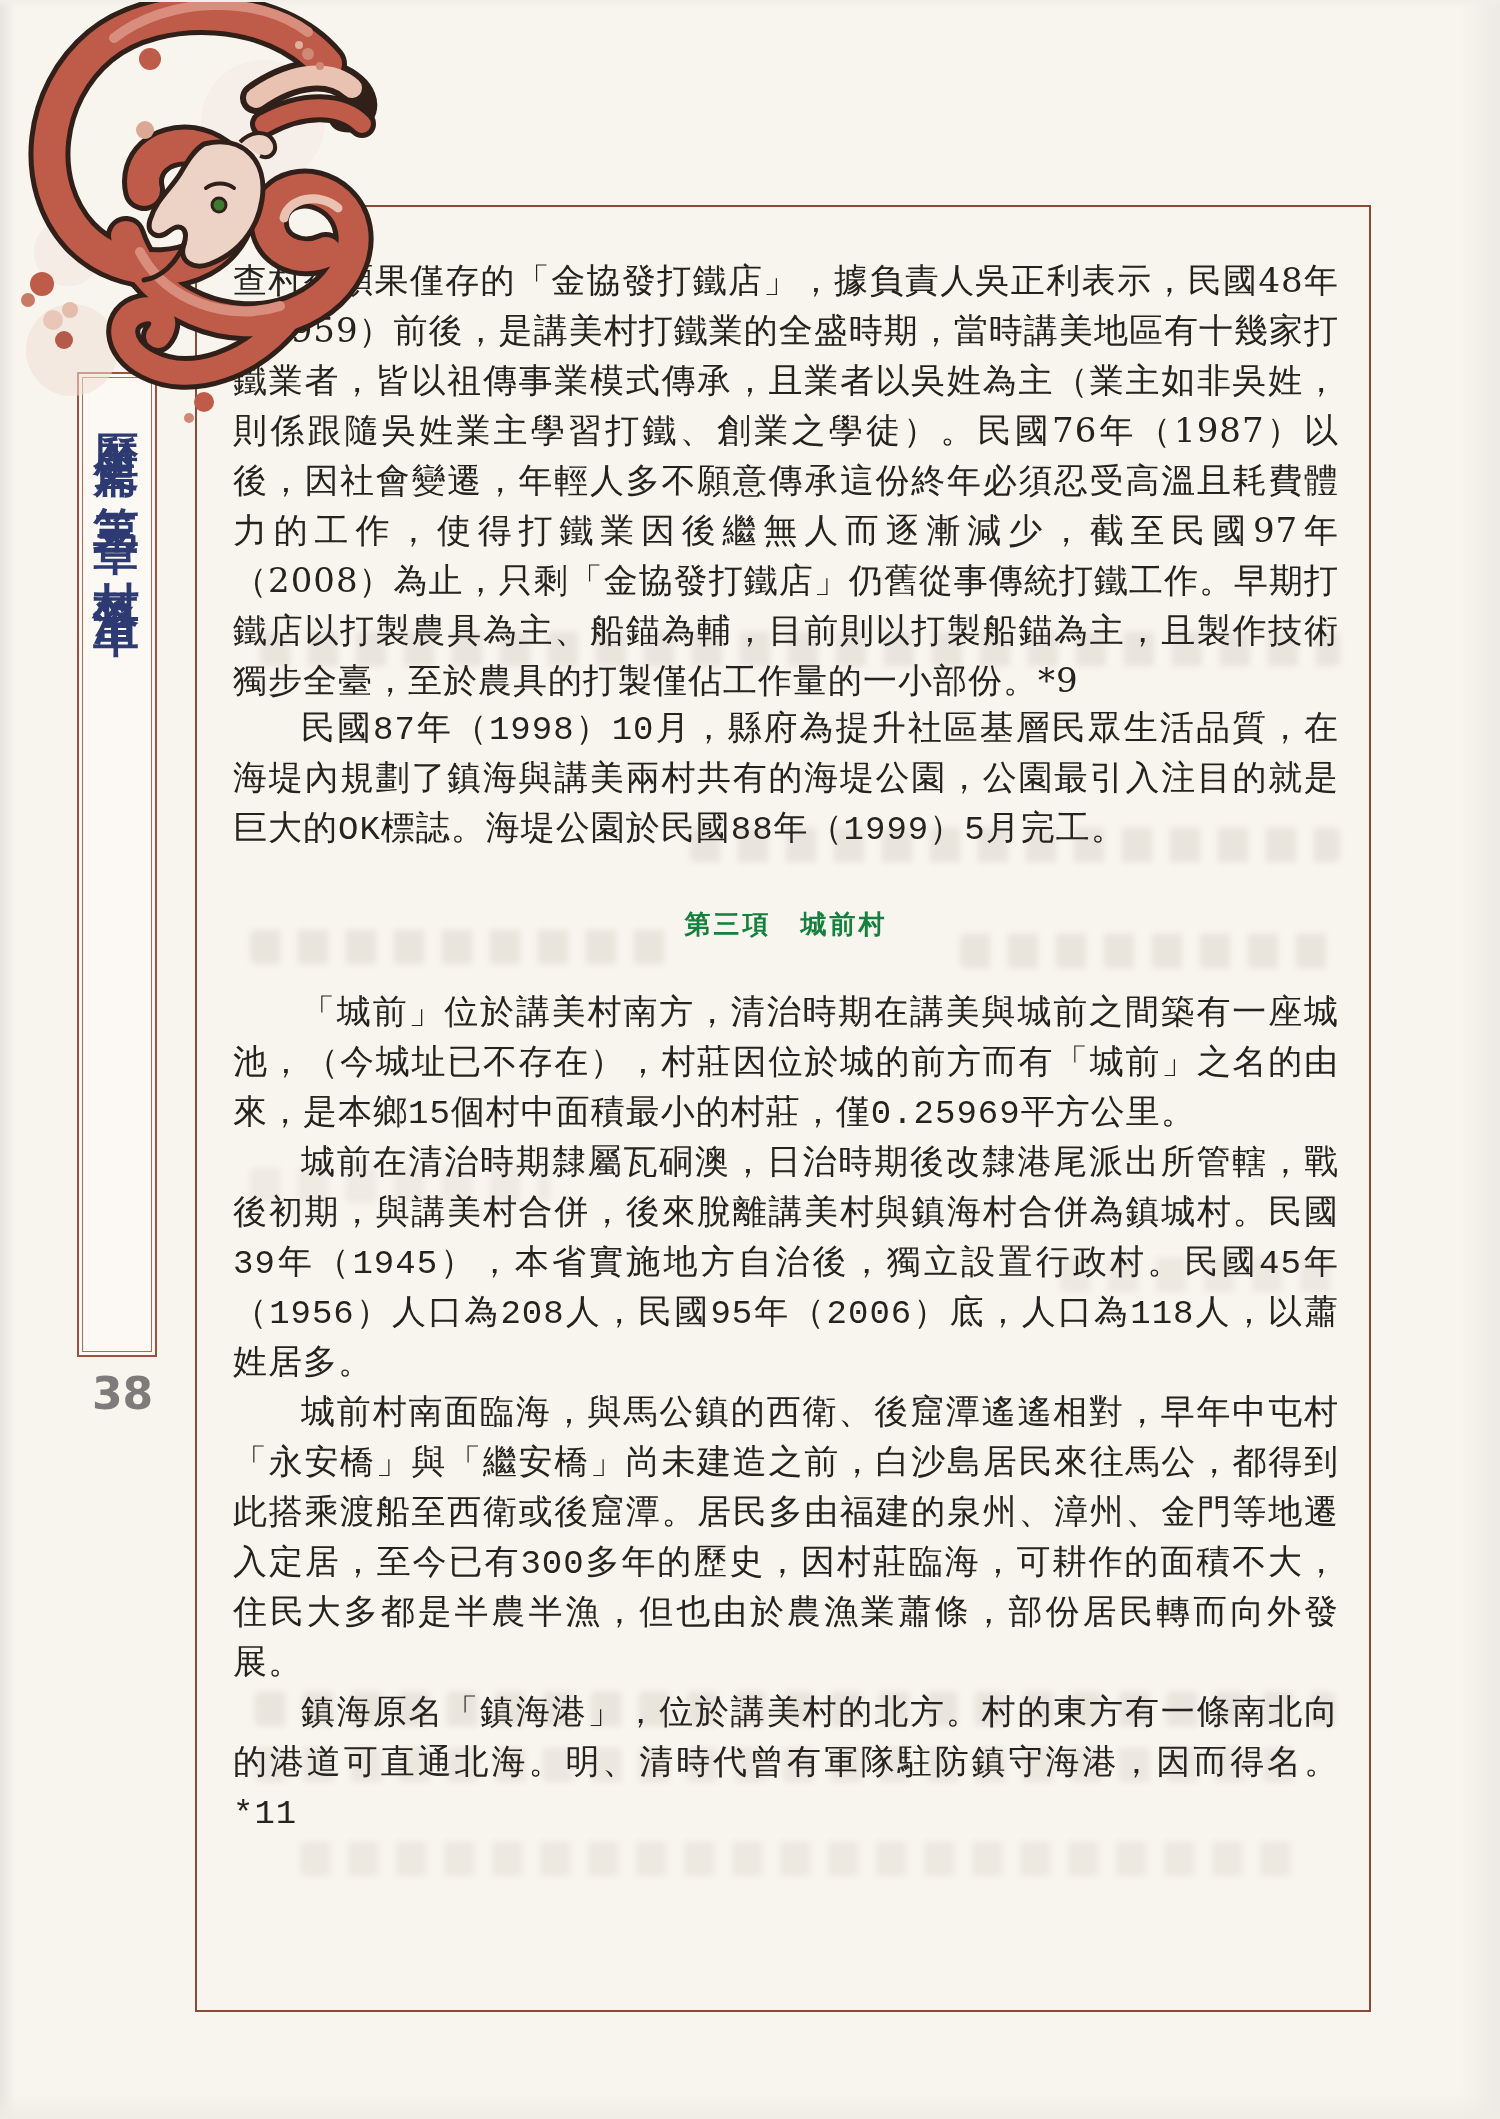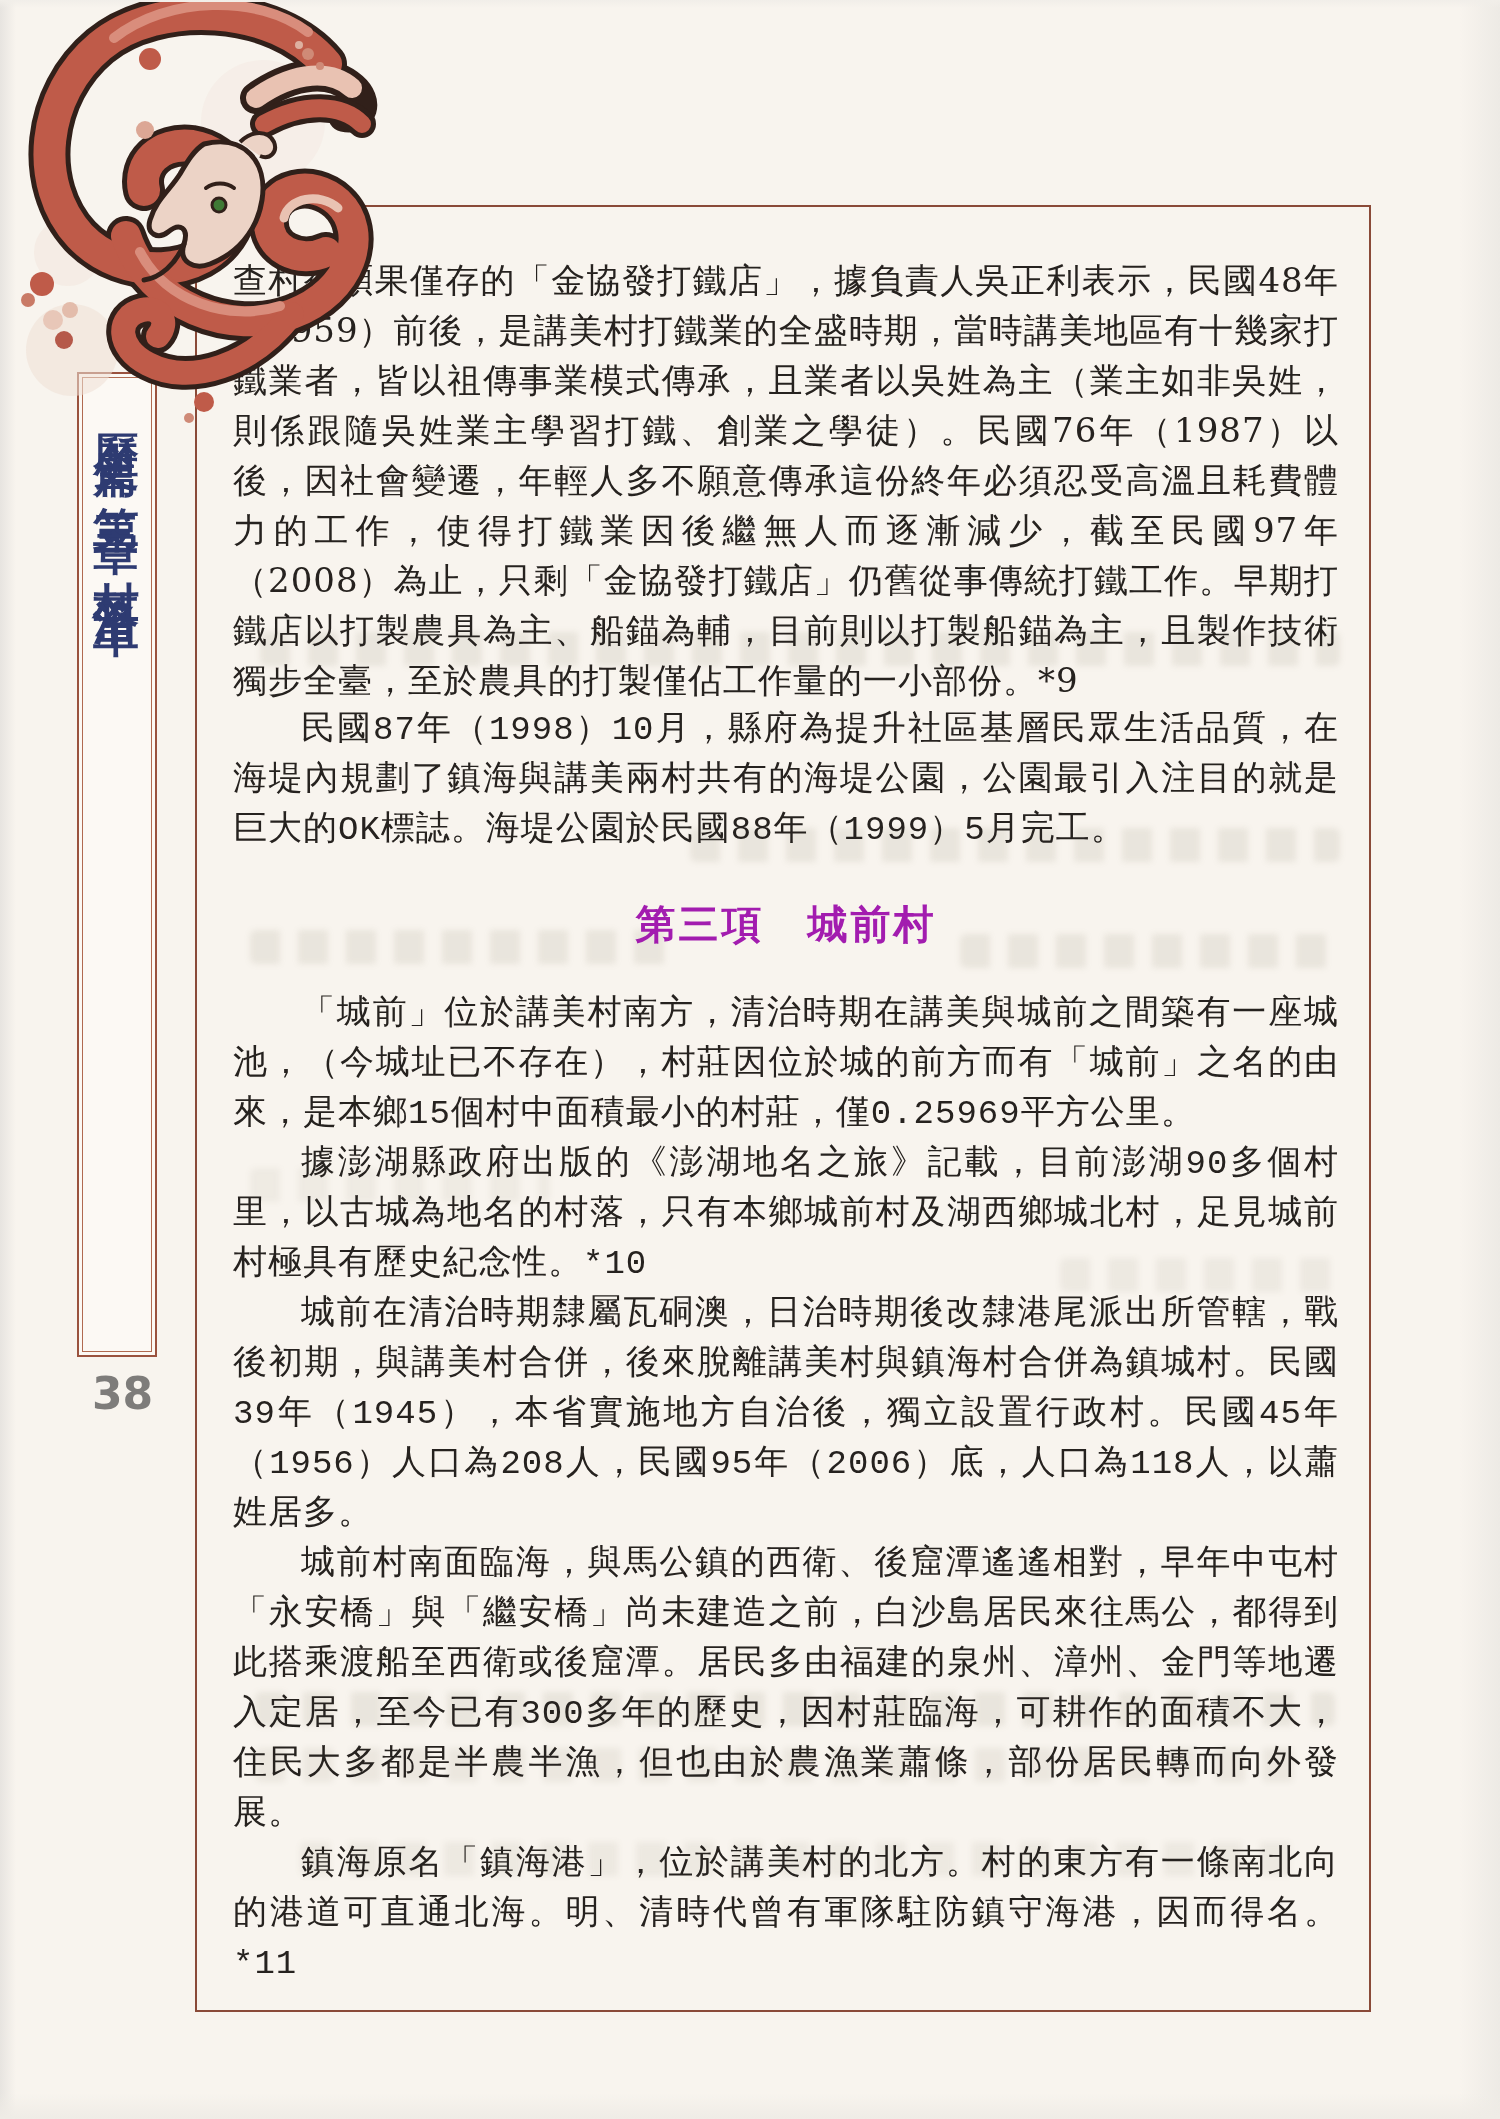--- a/index.html
+++ b/index.html
@@ -26,21 +26,21 @@
   .text-flow{
     position:absolute;left:36px;top:48px;width:1106px;
     color:#26221f;font-size:34px;line-height:50px;letter-spacing:1px;
     text-align:justify;text-justify:inter-ideograph;
   }
   .text-flow p{margin:0;}
   .text-flow p.indent{text-indent:2em;font-family:Liberation Mono, monospace;}
   .text-flow h2{
     margin:44px 0 40px 0;text-align:center;text-indent:0;
     font-family:"DejaVu Sans","Liberation Sans",sans-serif;
-    font-weight:bold;font-size:40px;line-height:50px;letter-spacing:3px;color:#a21caf;
+    font-weight:bold;font-size:26px;line-height:50px;letter-spacing:3px;color:#15803d;
   }
 
   
   .chapter-tab{
     position:absolute;left:77px;top:372px;width:80px;height:985px;
     box-sizing:border-box;border:2px solid #9a523e;background:#fcf9f4;z-index:2;
   }
   .chapter-tab-inner{
     position:absolute;left:3px;top:3px;right:3px;bottom:3px;
     border:1px solid #b06a50;
@@ -87,21 +87,20 @@
 <div class="bleed" style="left:255px;top:1692px;width:1080px;"></div>
 <div class="bleed" style="left:255px;top:1748px;width:1040px;opacity:.45;"></div>
 <div class="bleed" style="left:300px;top:1842px;width:1000px;opacity:.4;"></div>
 
 <div class="content-box">
   <div class="text-flow">
       <p>查村裡碩果僅存的「金協發打鐵店」，據負責人吳正利表示，民國48年（1959）前後，是講美村打鐵業的全盛時期，當時講美地區有十幾家打鐵業者，皆以祖傳事業模式傳承，且業者以吳姓為主（業主如非吳姓，則係跟隨吳姓業主學習打鐵、創業之學徒）。民國76年（1987）以後，因社會變遷，年輕人多不願意傳承這份終年必須忍受高溫且耗費體力的工作，使得打鐵業因後繼無人而逐漸減少，截至民國97年（2008）為止，只剩「金協發打鐵店」仍舊從事傳統打鐵工作。早期打鐵店以打製農具為主、船錨為輔，目前則以打製船錨為主，且製作技術獨步全臺，至於農具的打製僅佔工作量的一小部份。*9</p>
       <p class="indent">民國87年（1998）10月，縣府為提升社區基層民眾生活品質，在海堤內規劃了鎮海與講美兩村共有的海堤公園，公園最引入注目的就是巨大的OK標誌。海堤公園於民國88年（1999）5月完工。</p>
       <h2>第三項　城前村</h2>
       <p class="indent">「城前」位於講美村南方，清治時期在講美與城前之間築有一座城池，（今城址已不存在），村莊因位於城的前方而有「城前」之名的由來，是本鄉15個村中面積最小的村莊，僅0.25969平方公里。</p>
-      <p class="indent">據澎湖縣政府出版的《澎湖地名之旅》記載，目前澎湖90多個村里，以古城為地名的村落，只有本鄉城前村及湖西鄉城北村，足見城前村極具有歷史紀念性。*10</p>
       <p class="indent">城前在清治時期隸屬瓦硐澳，日治時期後改隸港尾派出所管轄，戰後初期，與講美村合併，後來脫離講美村與鎮海村合併為鎮城村。民國39年（1945），本省實施地方自治後，獨立設置行政村。民國45年（1956）人口為208人，民國95年（2006）底，人口為118人，以蕭姓居多。</p>
       <p class="indent">城前村南面臨海，與馬公鎮的西衛、後窟潭遙遙相對，早年中屯村「永安橋」與「繼安橋」尚未建造之前，白沙島居民來往馬公，都得到此搭乘渡船至西衛或後窟潭。居民多由福建的泉州、漳州、金門等地遷入定居，至今已有300多年的歷史，因村莊臨海，可耕作的面積不大，住民大多都是半農半漁，但也由於農漁業蕭條，部份居民轉而向外發展。</p>
       <p class="indent">鎮海原名「鎮海港」，位於講美村的北方。村的東方有一條南北向的港道可直通北海。明、清時代曾有軍隊駐防鎮守海港，因而得名。*11</p>
     </div>
 </div>
 
 <div class="chapter-tab">
   <div class="chapter-tab-inner">
     <div class="vtext">歷史篇</div>
     <div class="vtext">第三章</div>

